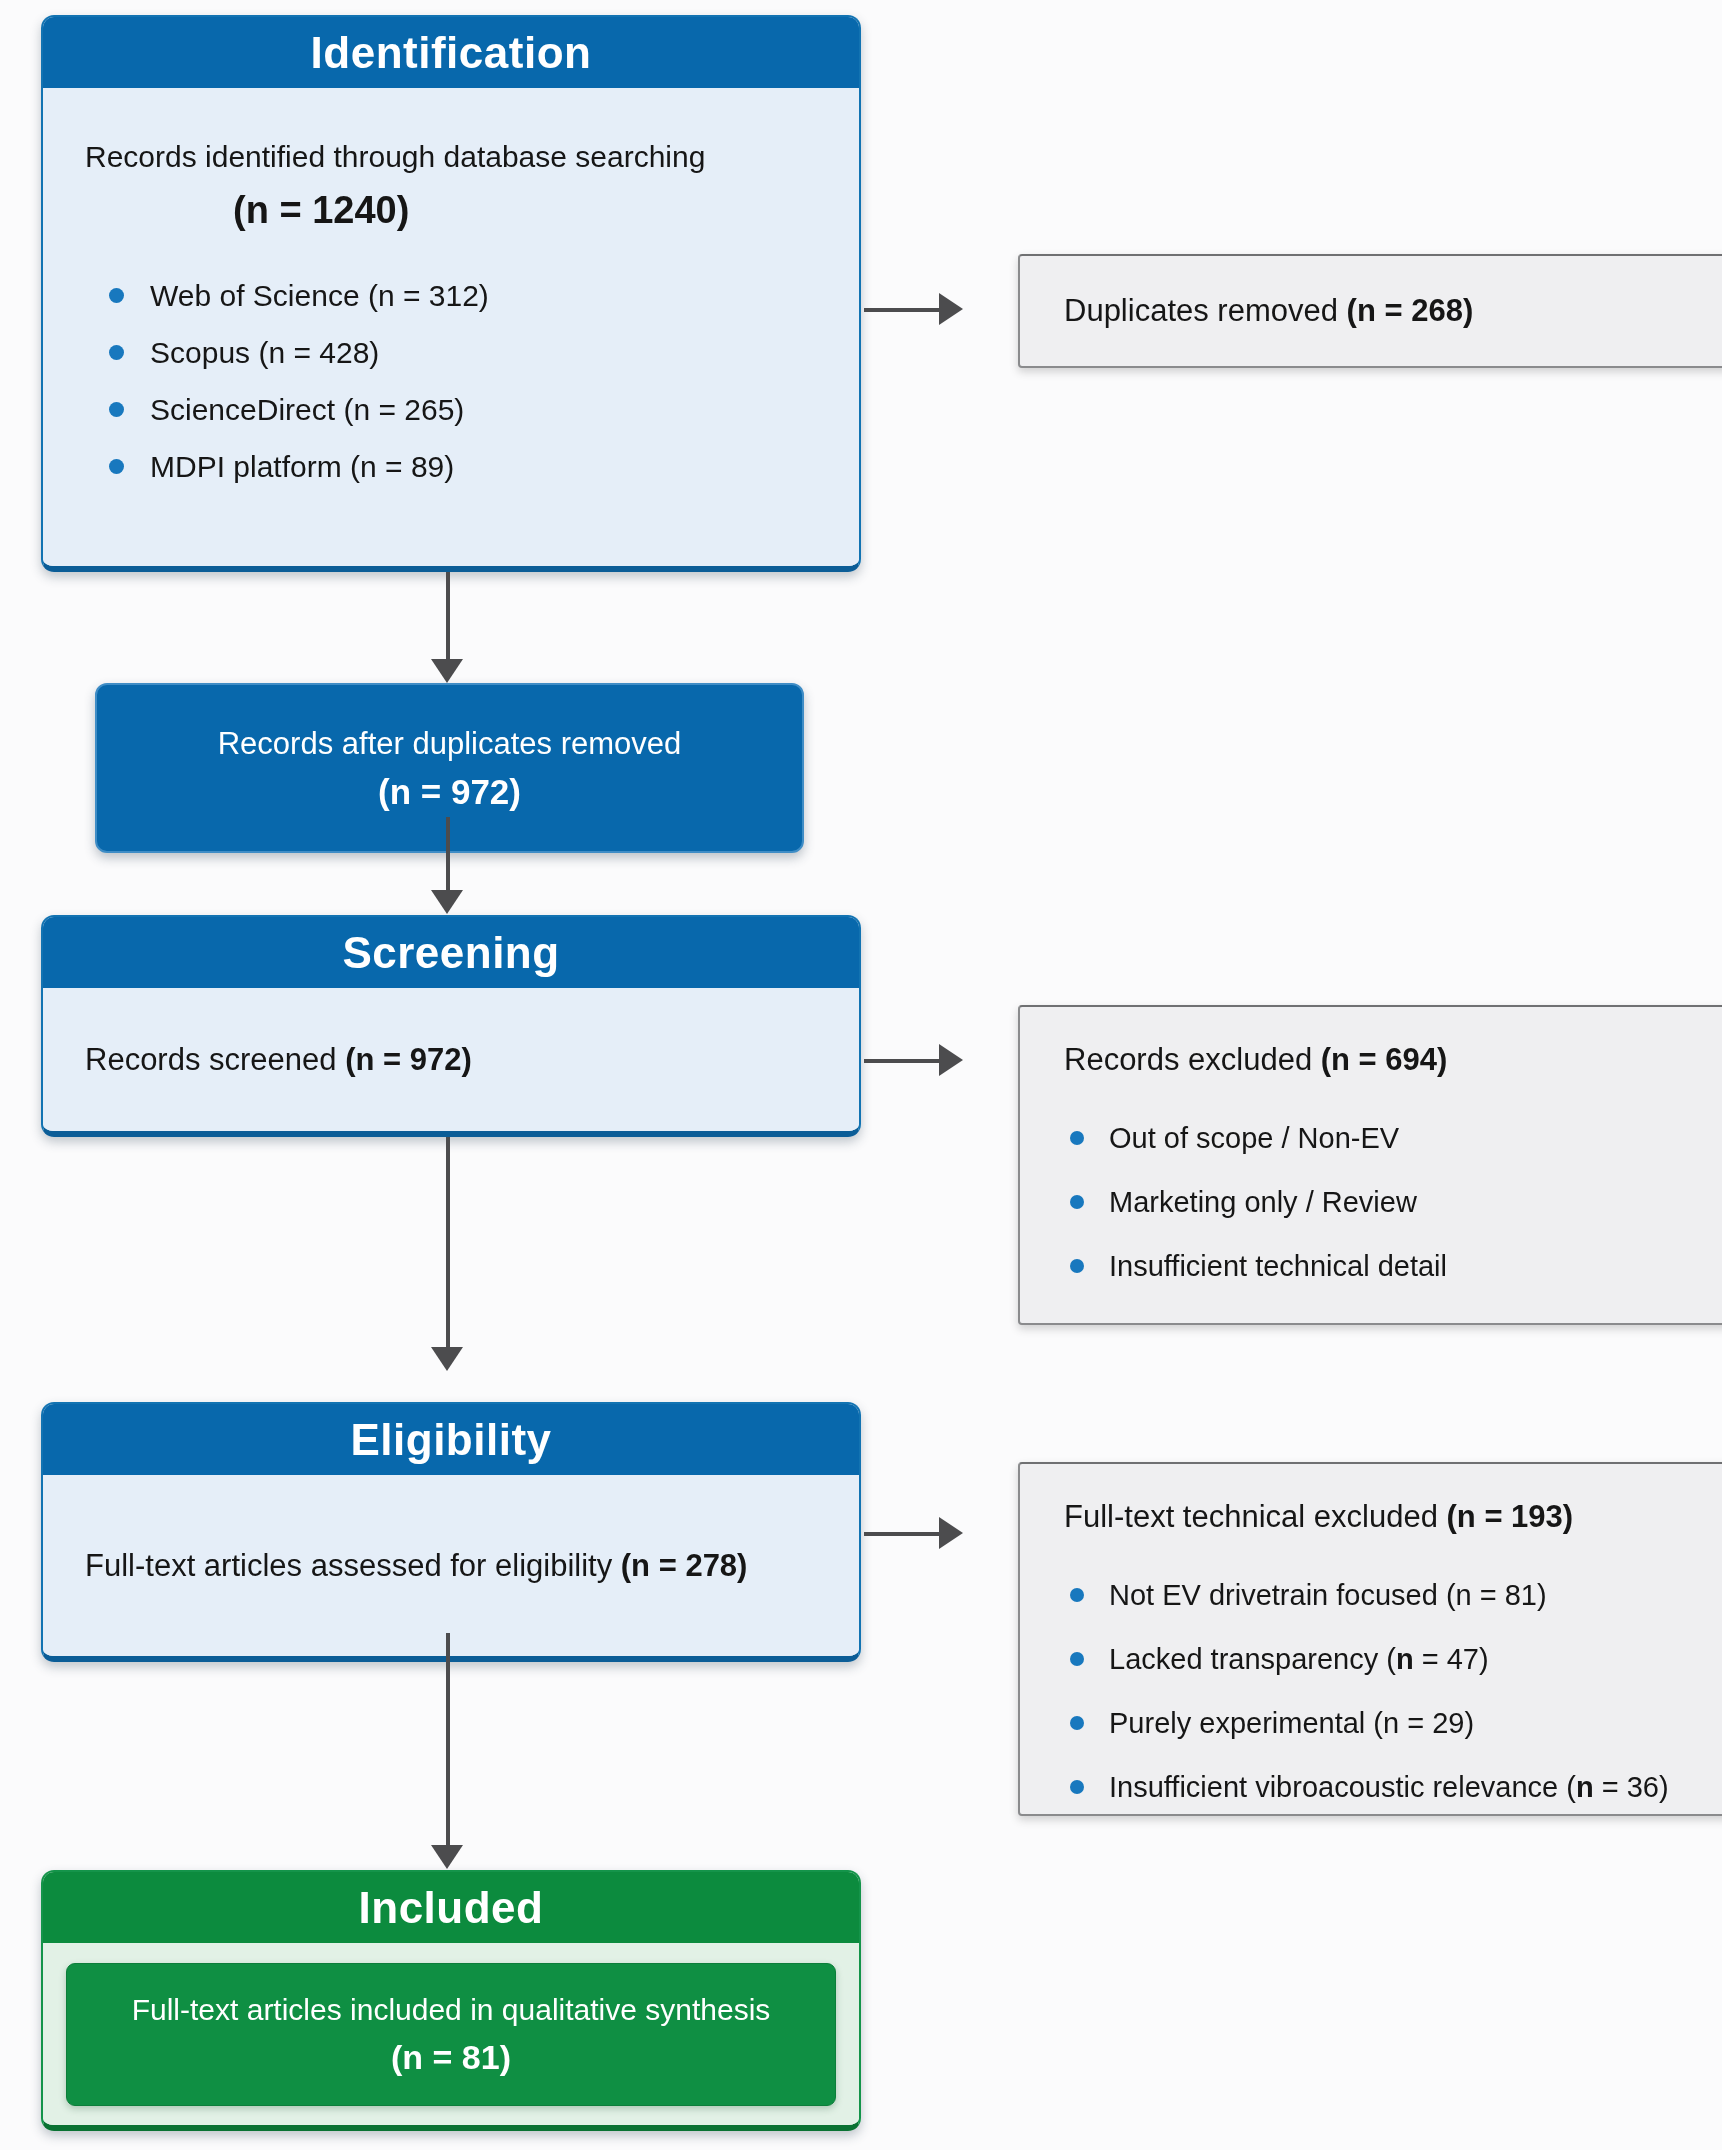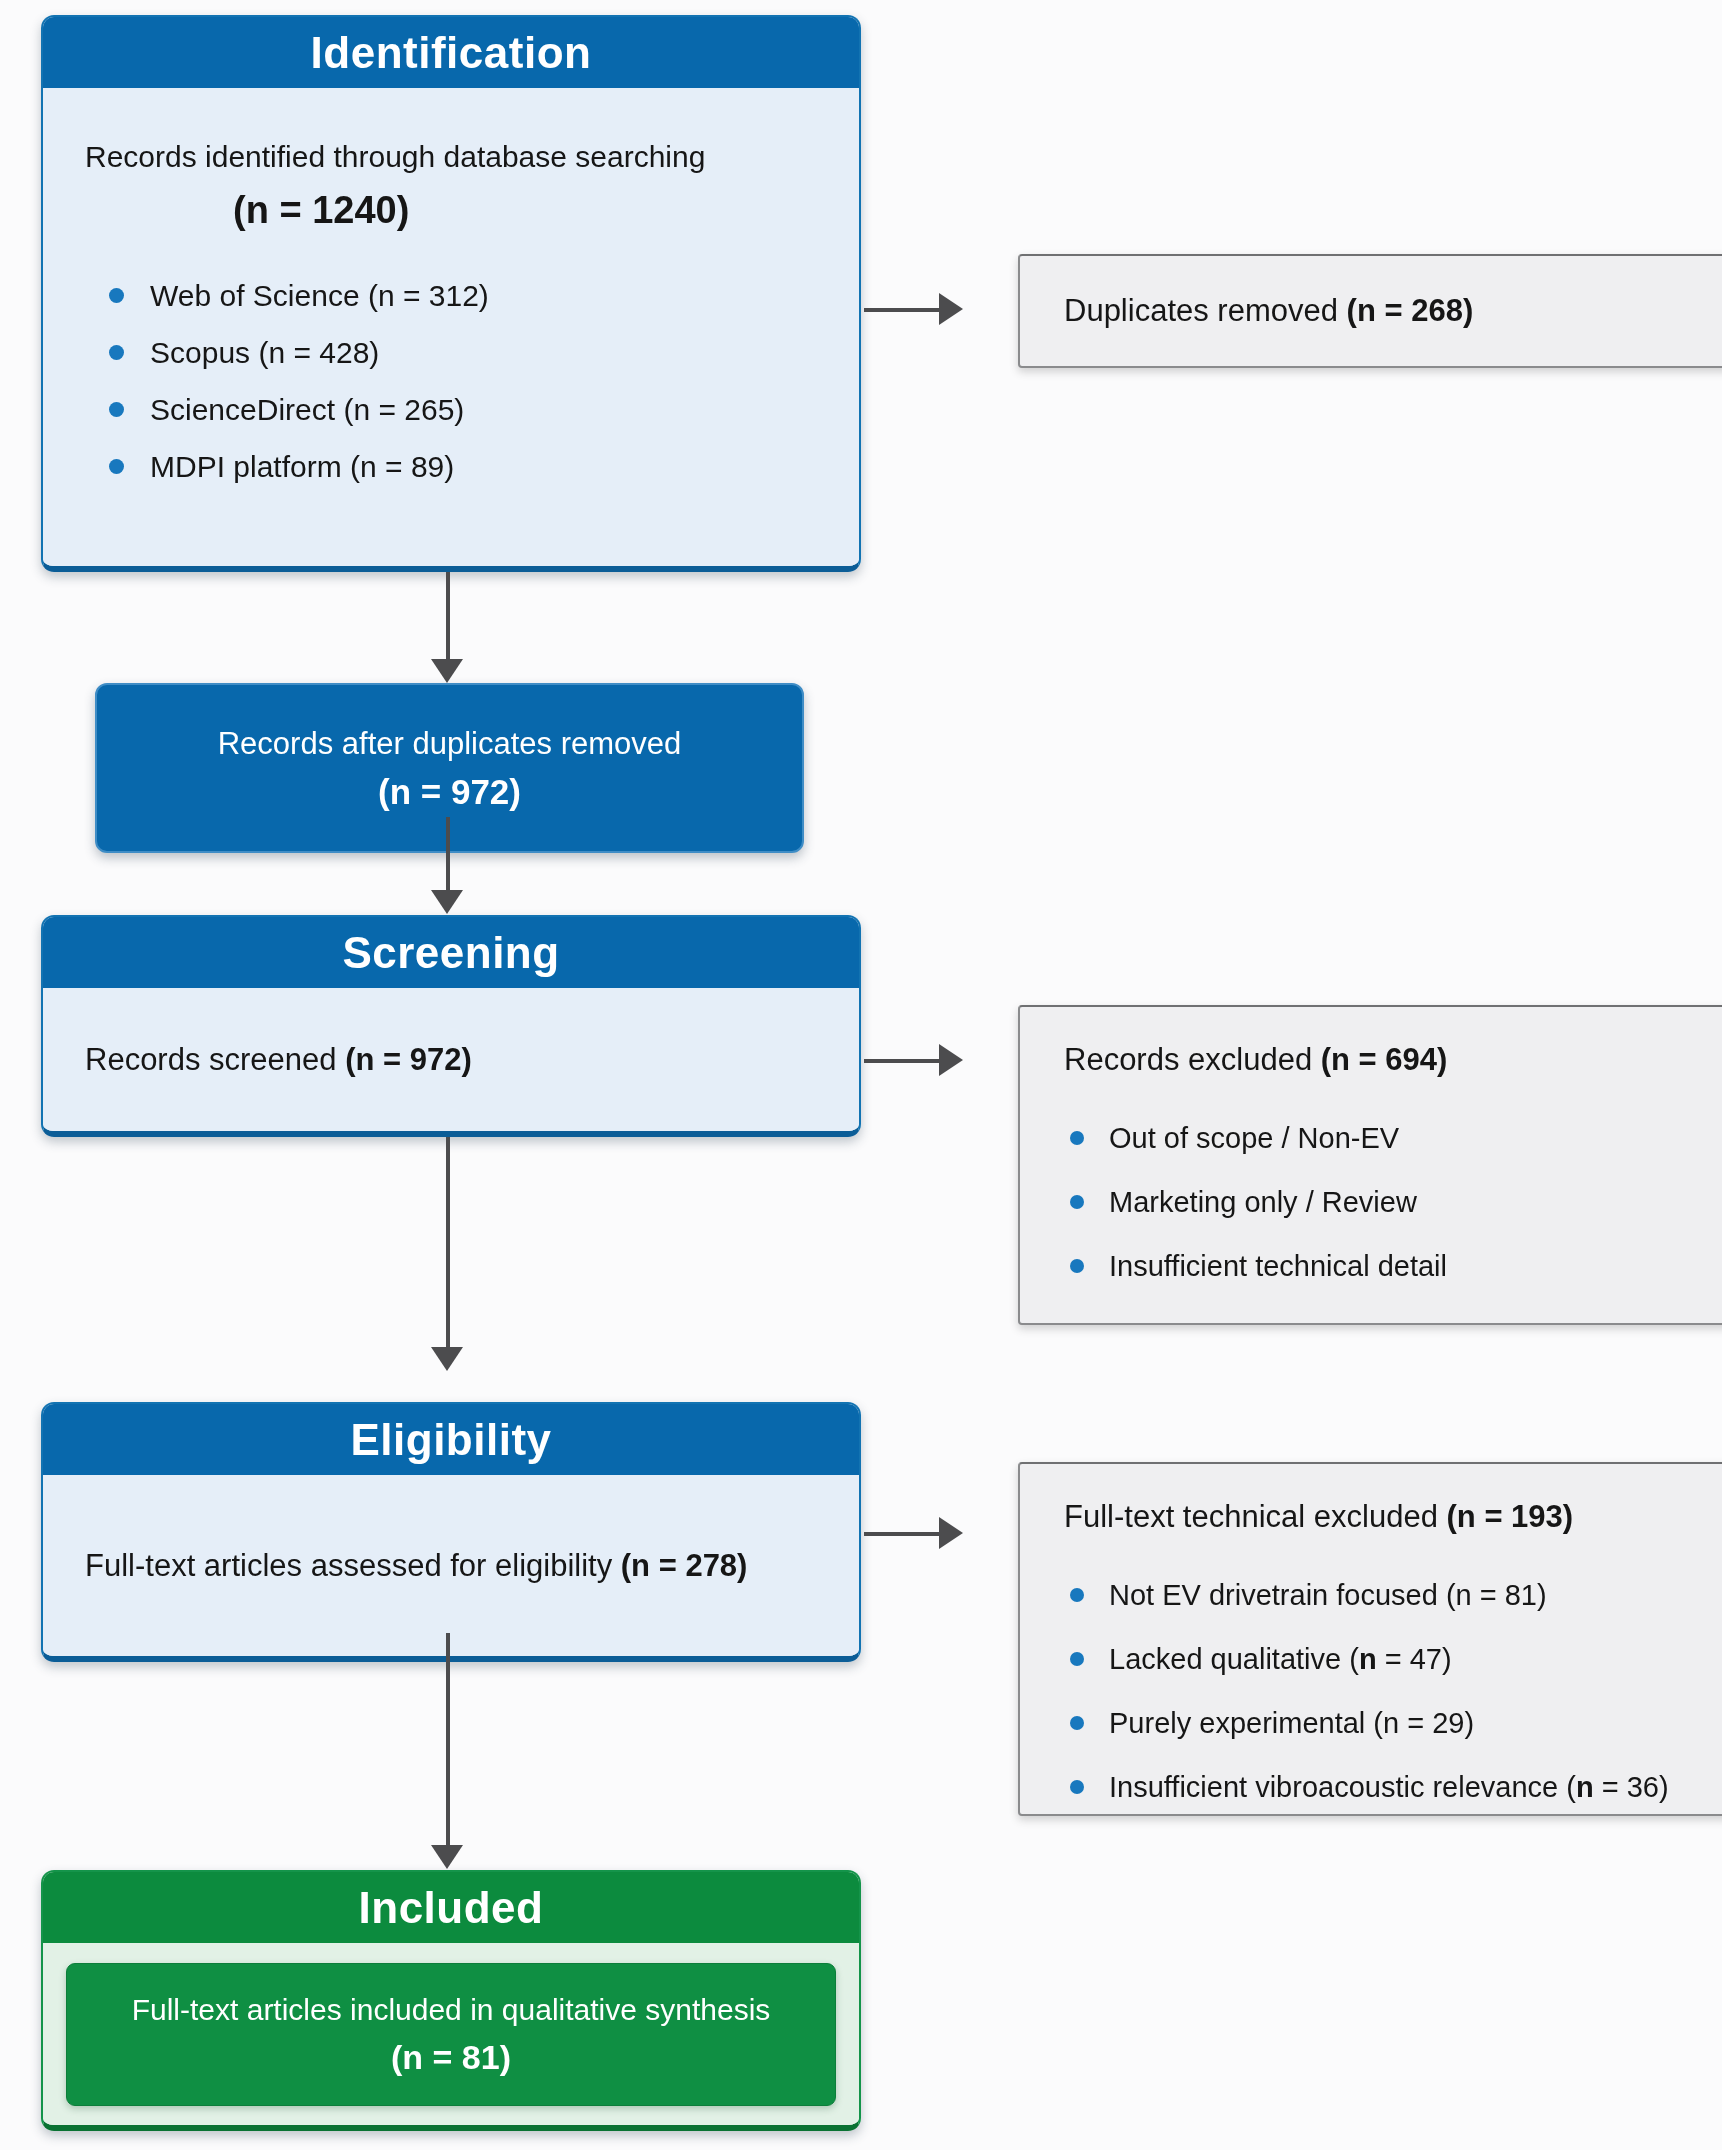--- a/index.html
+++ b/index.html
@@ -171,21 +171,21 @@
     <div class="stage-header">Eligibility</div>
     <div class="stage-body line-body">
       <div><span>Full-text articles assessed for eligibility </span><span class="b">(n = 278)</span></div>
     </div>
   </div>
 
   <div class="sidebox" style="top:1462px;height:354px;">
     <div class="side-title"><span>Full-text technical excluded </span><span class="b">(n = 193)</span></div>
     <ul class="slist">
       <li><span>Not EV drivetrain focused (n = 81)</span><span class="b"></span><span></span></li>
-      <li><span>Lacked qualitative (</span><span class="b">n</span><span> = 47)</span></li>
+      <li><span>Lacked transparency (</span><span class="b">n</span><span> = 47)</span></li>
       <li><span>Purely experimental (n = 29)</span><span class="b"></span><span></span></li>
       <li><span>Insufficient vibroacoustic relevance (</span><span class="b">n</span><span> = 36)</span></li>
     </ul>
   </div>
 
   <div class="harrow" style="top:1534px;left:864px;width:76px;"></div>
 
   <div class="varrow" style="top:1633px;left:448px;height:213px;"></div>
 
   <div class="stage green" style="top:1870px;height:261px;">

